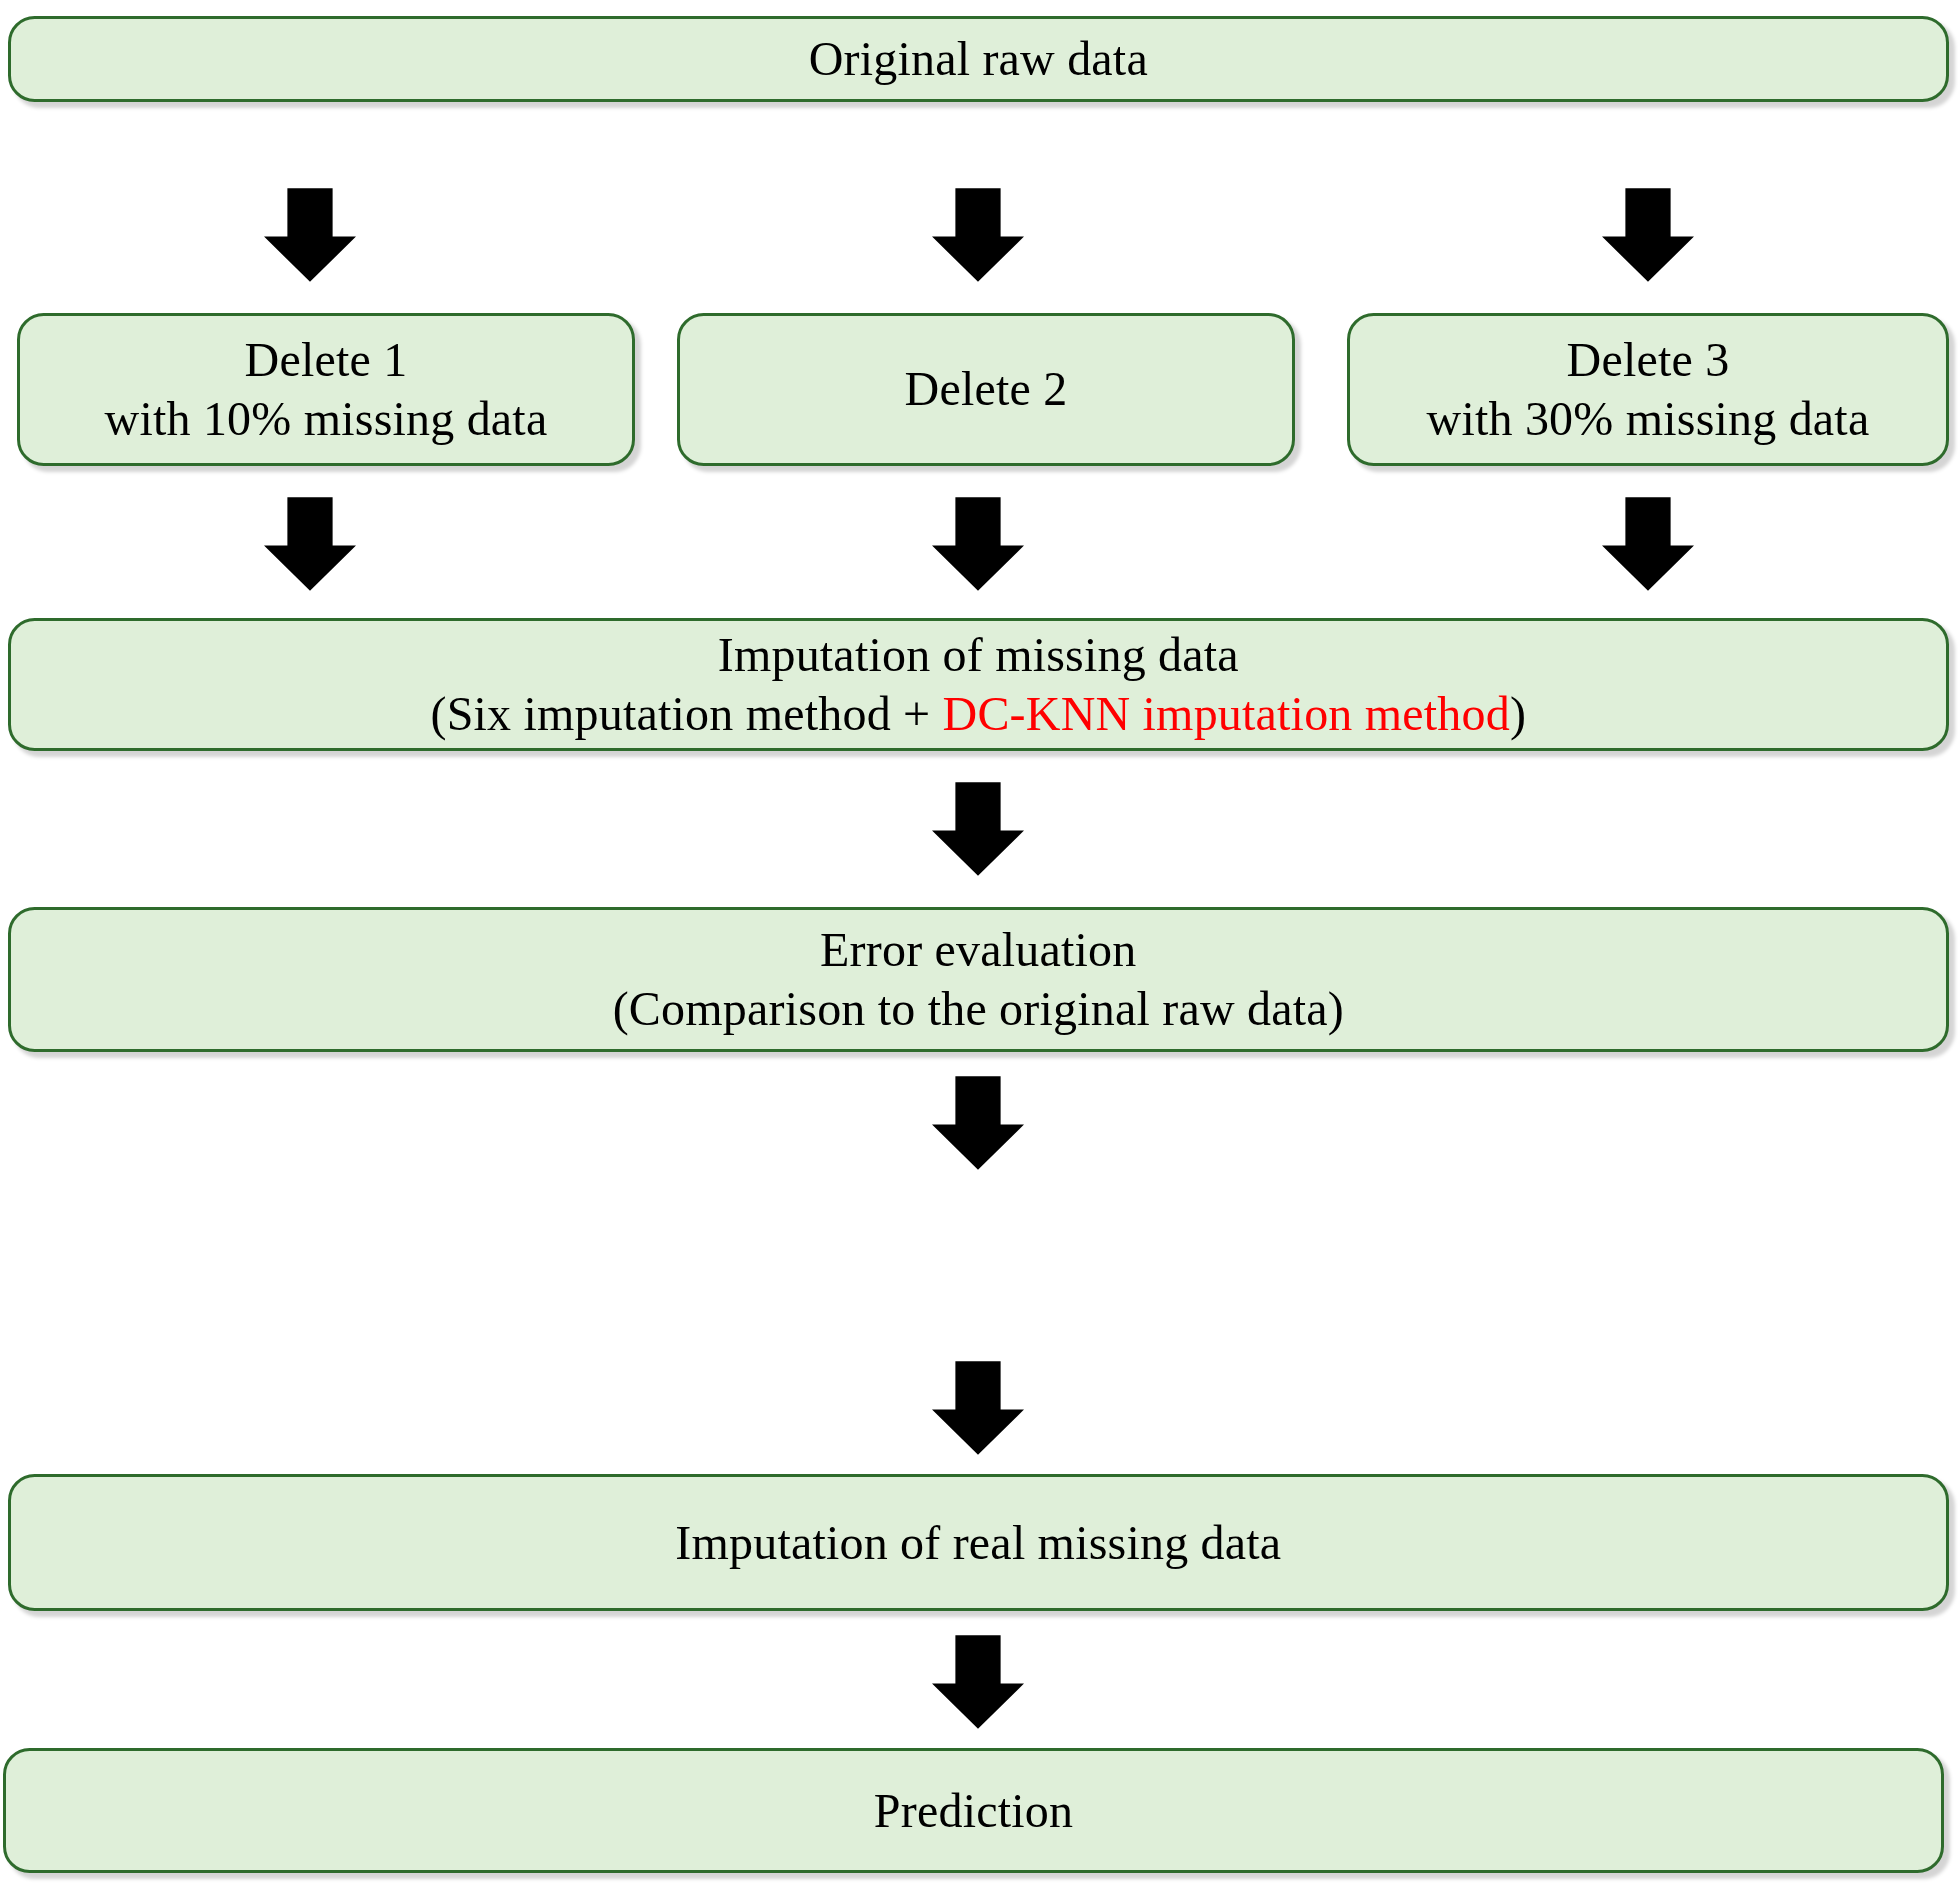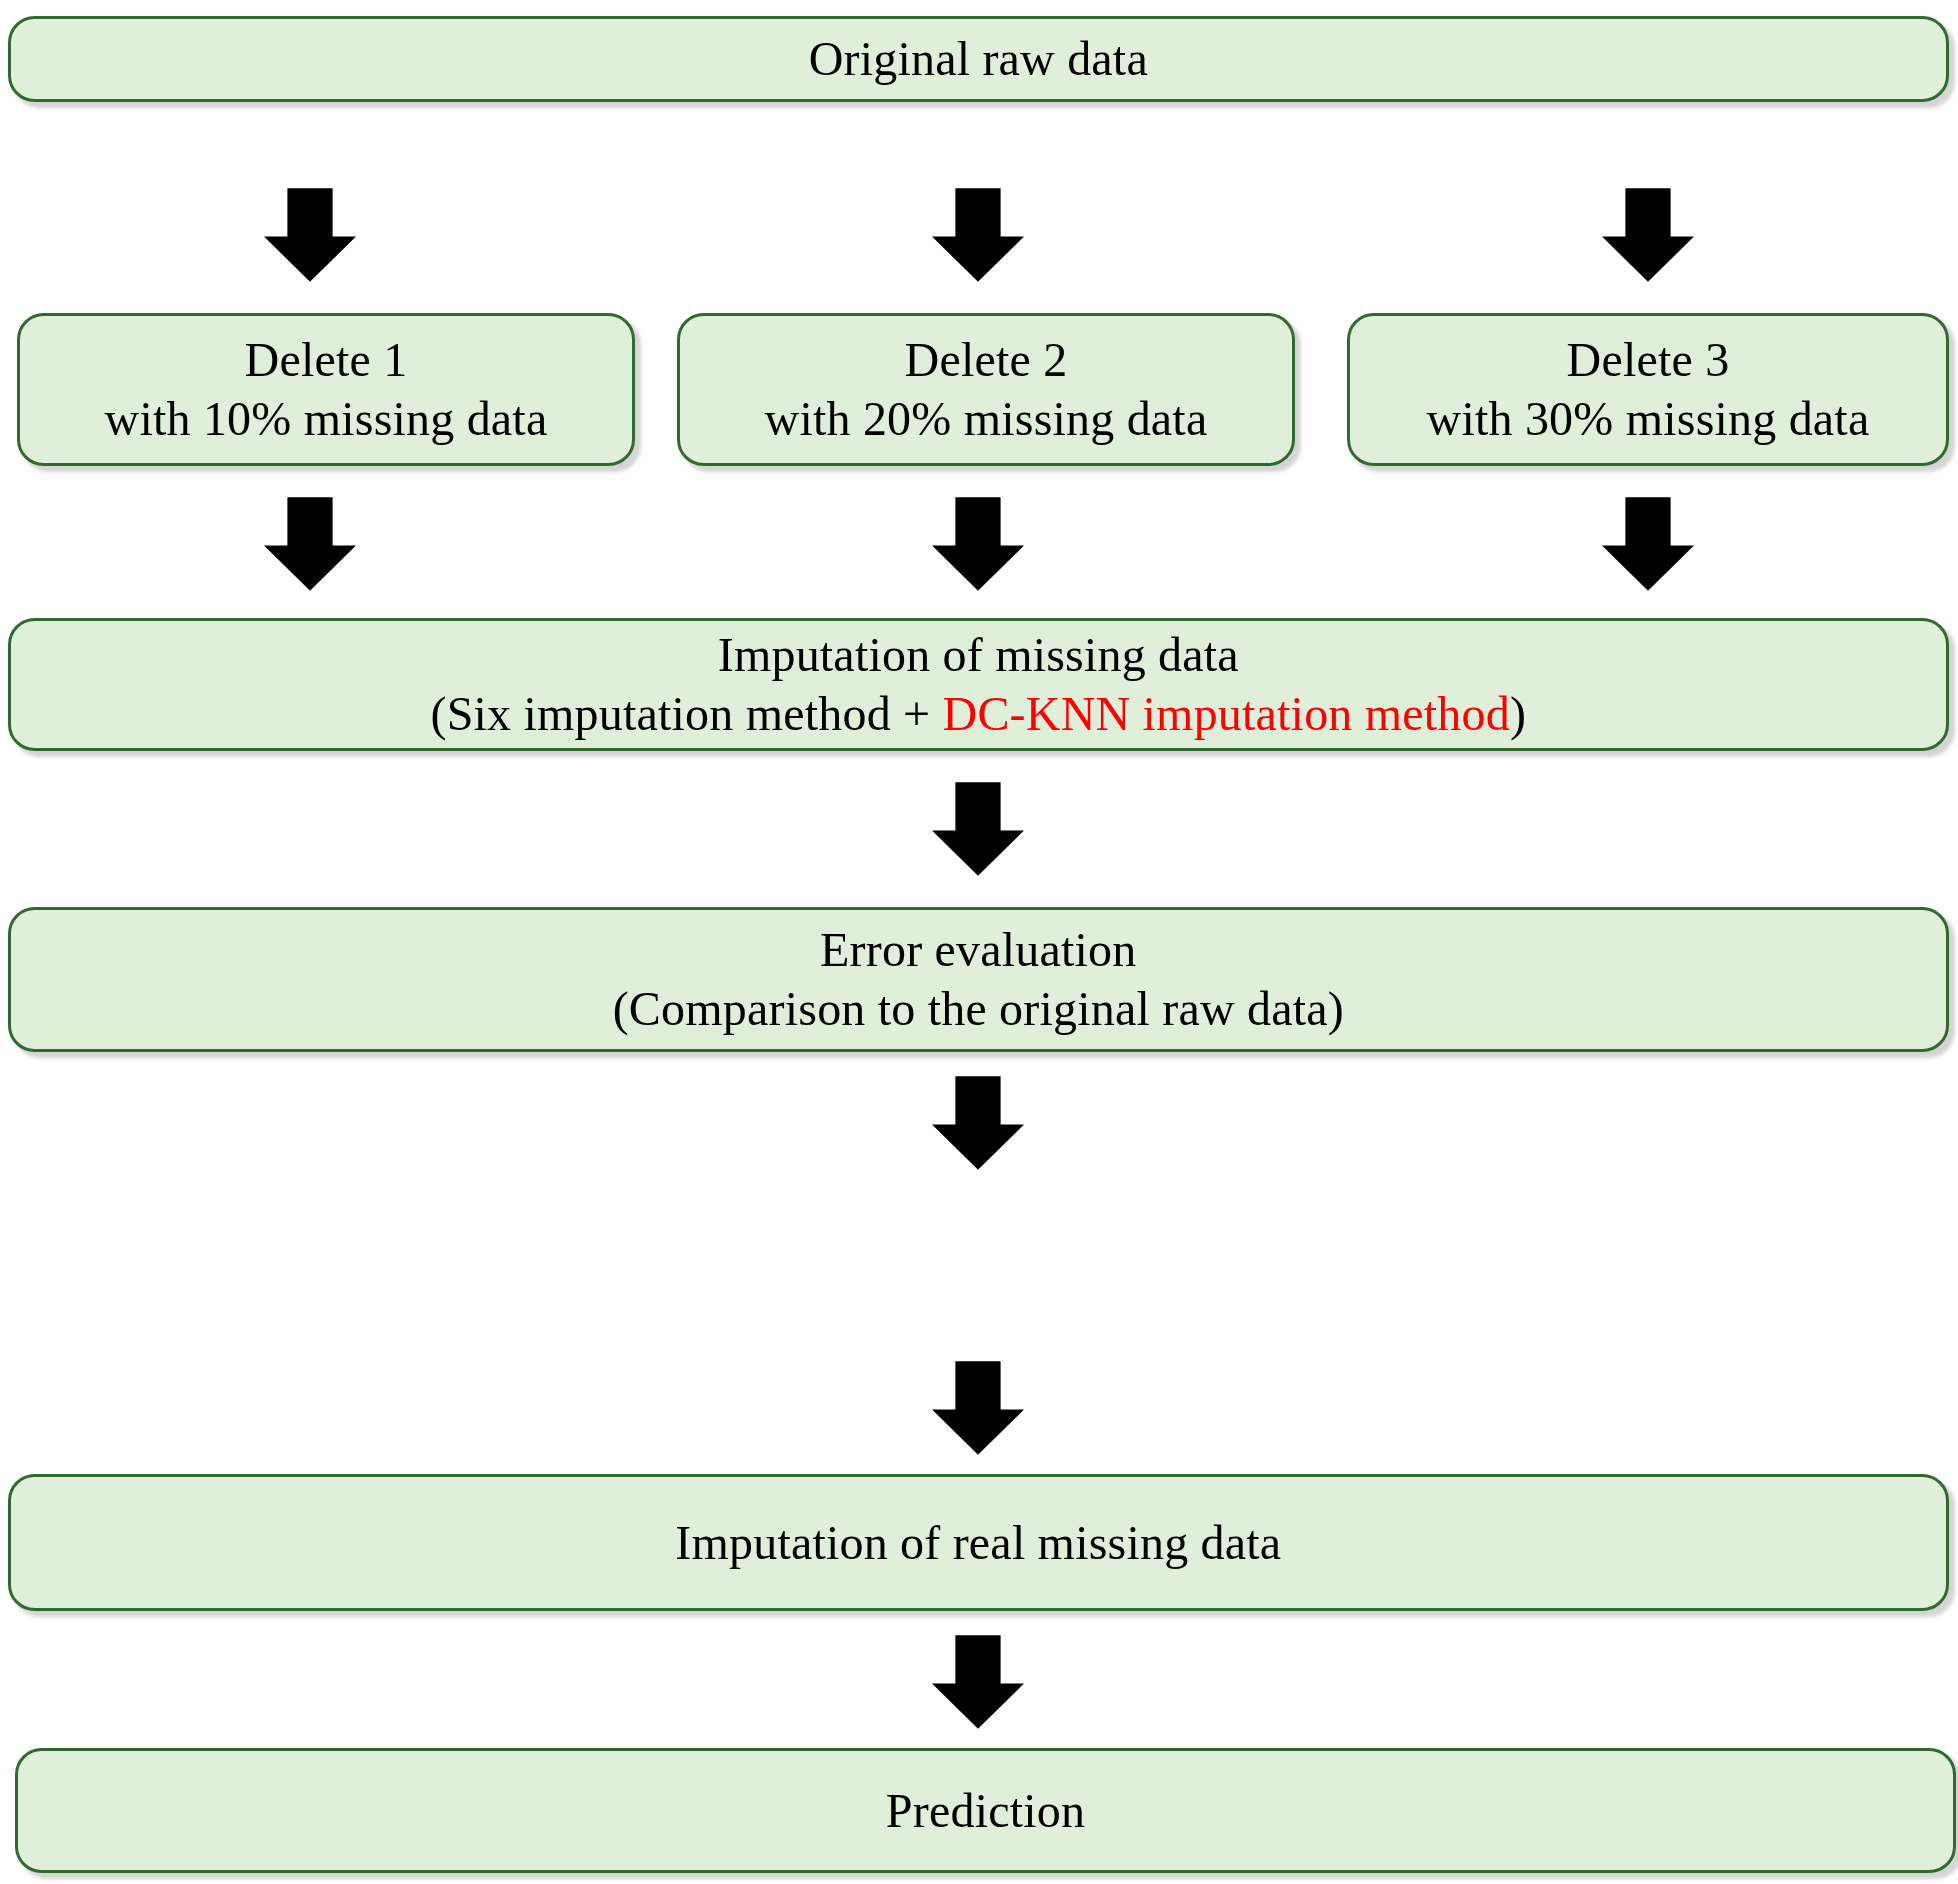--- a/index.html
+++ b/index.html
@@ -67,21 +67,21 @@
 
   
   #node-original        { left: 7.8px;   top: 15.6px;   width: 1941px; height: 86px; }
   #node-delete1         { left: 17px;   top: 313px;  width: 618px;  height: 153px; }
   #node-delete2         { left: 677px;  top: 313px;  width: 618px;  height: 153px; }
   #node-delete3         { left: 1347px; top: 313px;  width: 602px;  height: 153px; }
   #node-imputation      { left: 7.8px;   top: 618px;  width: 1941px; height: 133px; }
   #node-error-eval      { left: 7.8px;   top: 907px; width: 1941px; height: 145px; }
   #node-select-best     { left: 7.8px;   top: 1193px; width: 1941px; height: 145px; }
   #node-impute-real     { left: 7.8px;   top: 1474px; width: 1941px; height: 137px; }
-  #node-prediction      { left: 15px;   top: 1748px; width: 1941px; height: 125px; }
+  #node-prediction      { left: 3px;   top: 1748px; width: 1941px; height: 125px; }
 
   
   .arrow { width: 92px; height: 94px; }
   #arrow-orig-d1   { left: 264px;  top: 188px;  }
   #arrow-orig-d2   { left: 932px; top: 188px;  }
   #arrow-orig-d3   { left: 1602px; top: 188px;  }
   #arrow-d1-imp    { left: 264px;  top: 497px;  }
   #arrow-d2-imp    { left: 932px; top: 497px;  }
   #arrow-d3-imp    { left: 1602px; top: 497px;  }
   #arrow-imp-err   { left: 932px; top: 782px; }
@@ -113,21 +113,20 @@
       <polygon points="30,0 88,0 88,62 118,62 59,120 0,62 30,62" fill="#000000"></polygon>
     </svg>
   </span>
 
   <div class="node two-line" id="node-delete1">
     <span class="line">Delete 1</span>
     <span class="line">with 10% missing data</span>
   </div>
   <div class="node two-line" id="node-delete2">
     <span class="line">Delete 2</span>
-    <span class="line">with 20% missing data</span>
   </div>
   <div class="node two-line" id="node-delete3">
     <span class="line">Delete 3</span>
     <span class="line">with 30% missing data</span>
   </div>
 
   <span class="arrow" id="arrow-d1-imp">
     <svg viewBox="0 0 118 120" xmlns="http://www.w3.org/2000/svg" aria-hidden="true">
       <polygon points="30,0 88,0 88,62 118,62 59,120 0,62 30,62" fill="#000000"></polygon>
     </svg>

